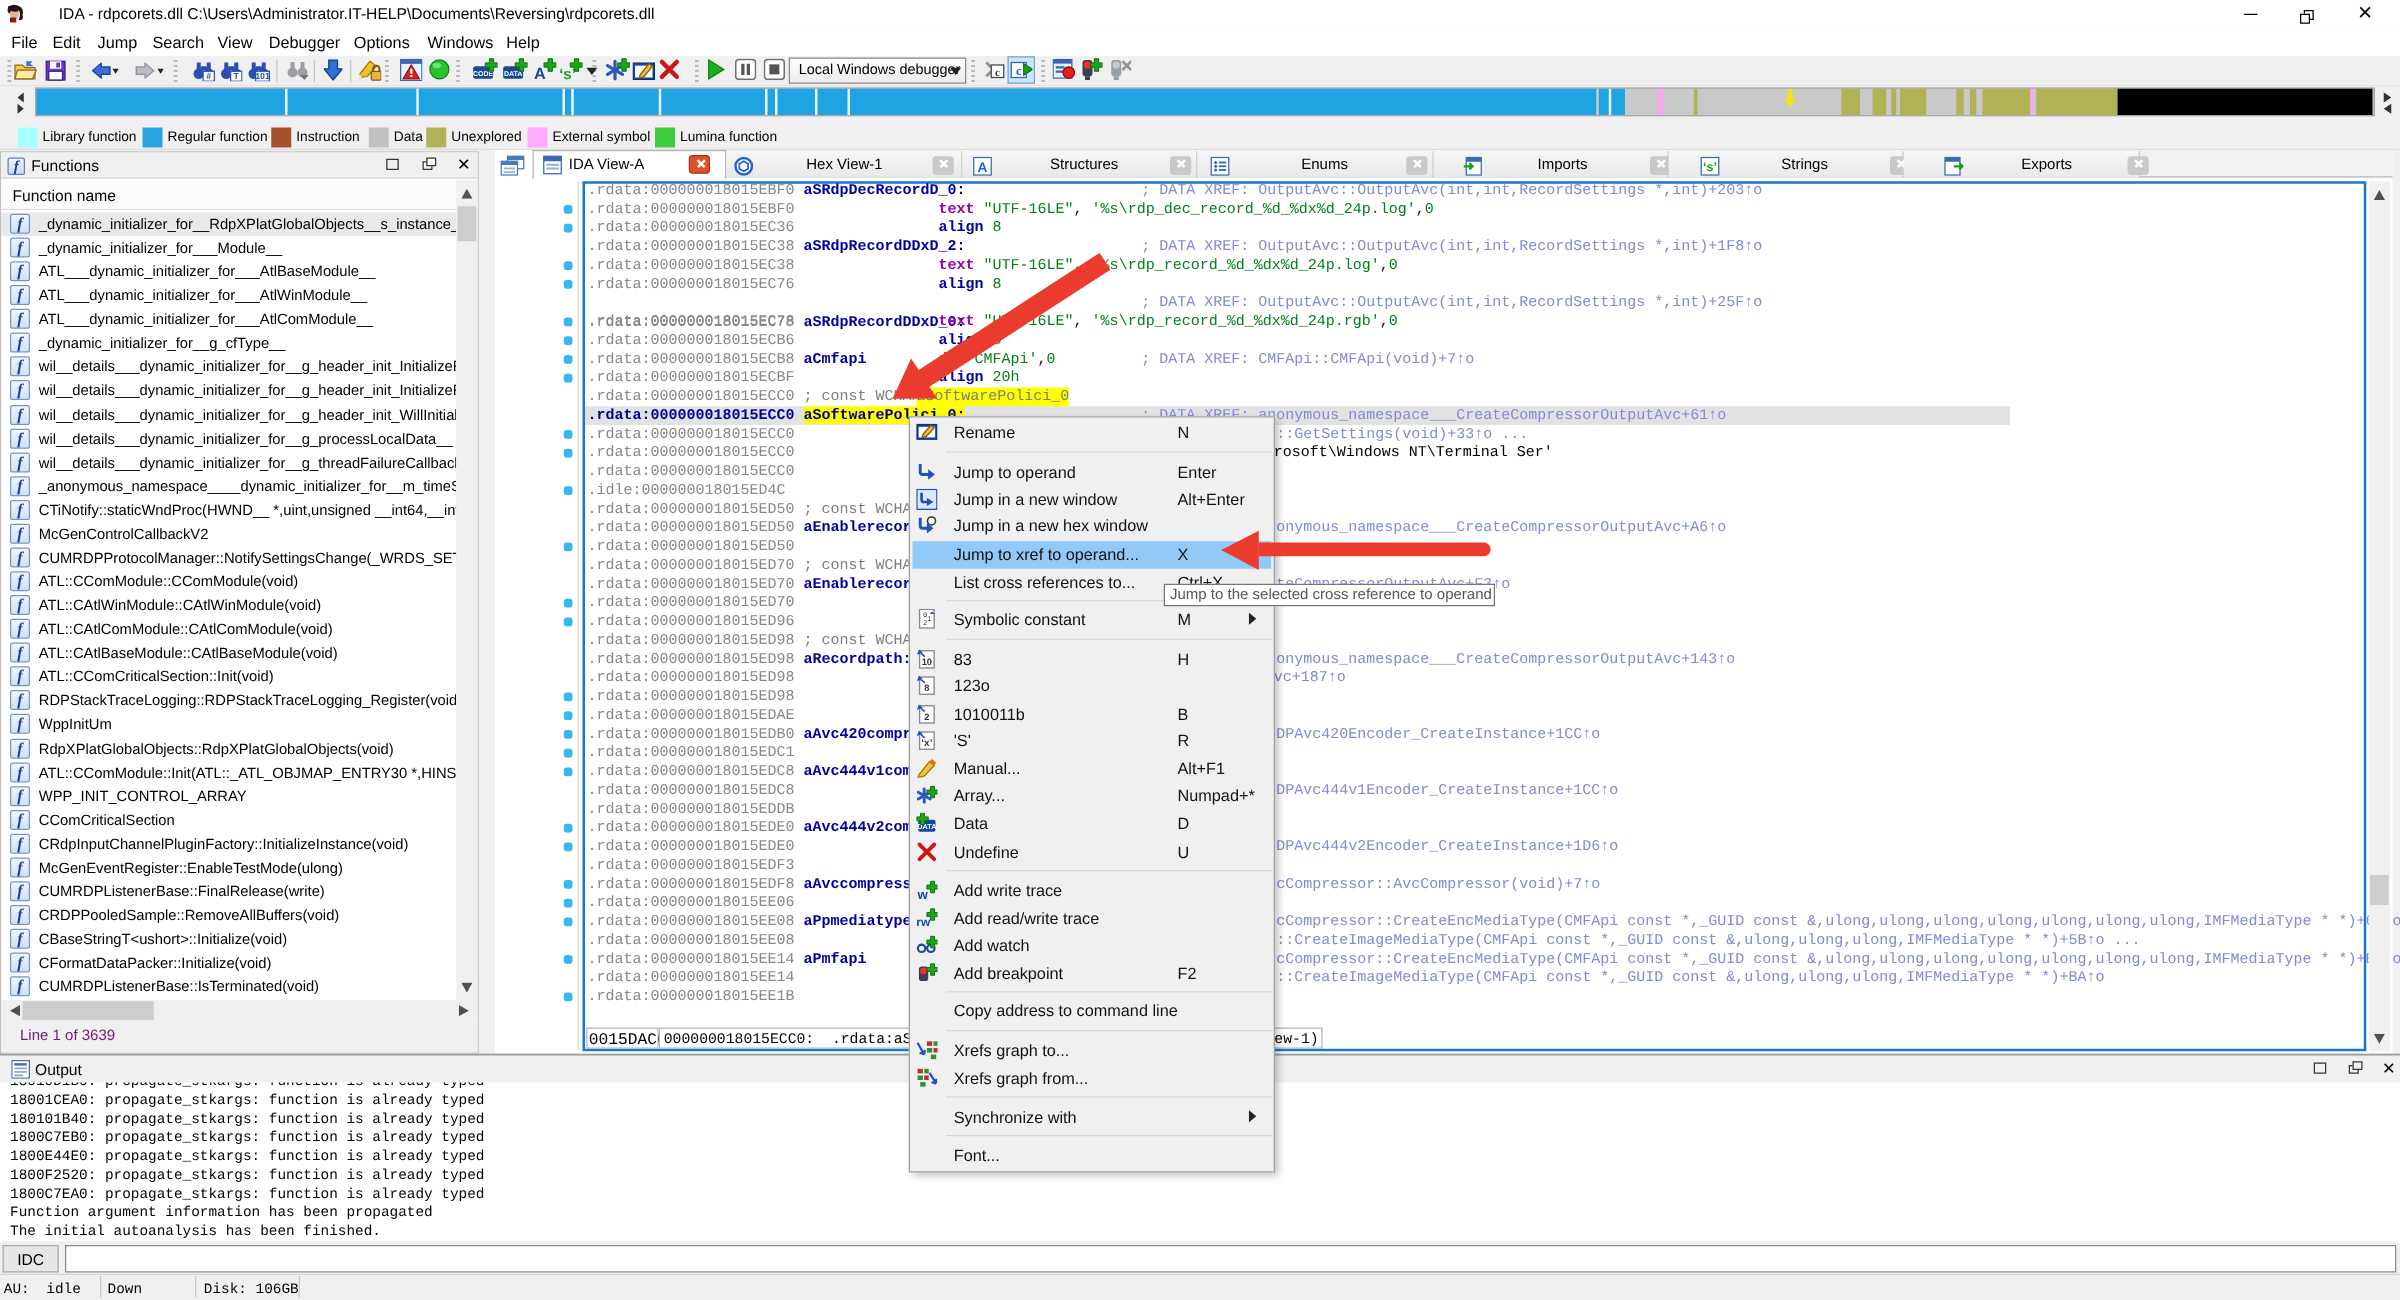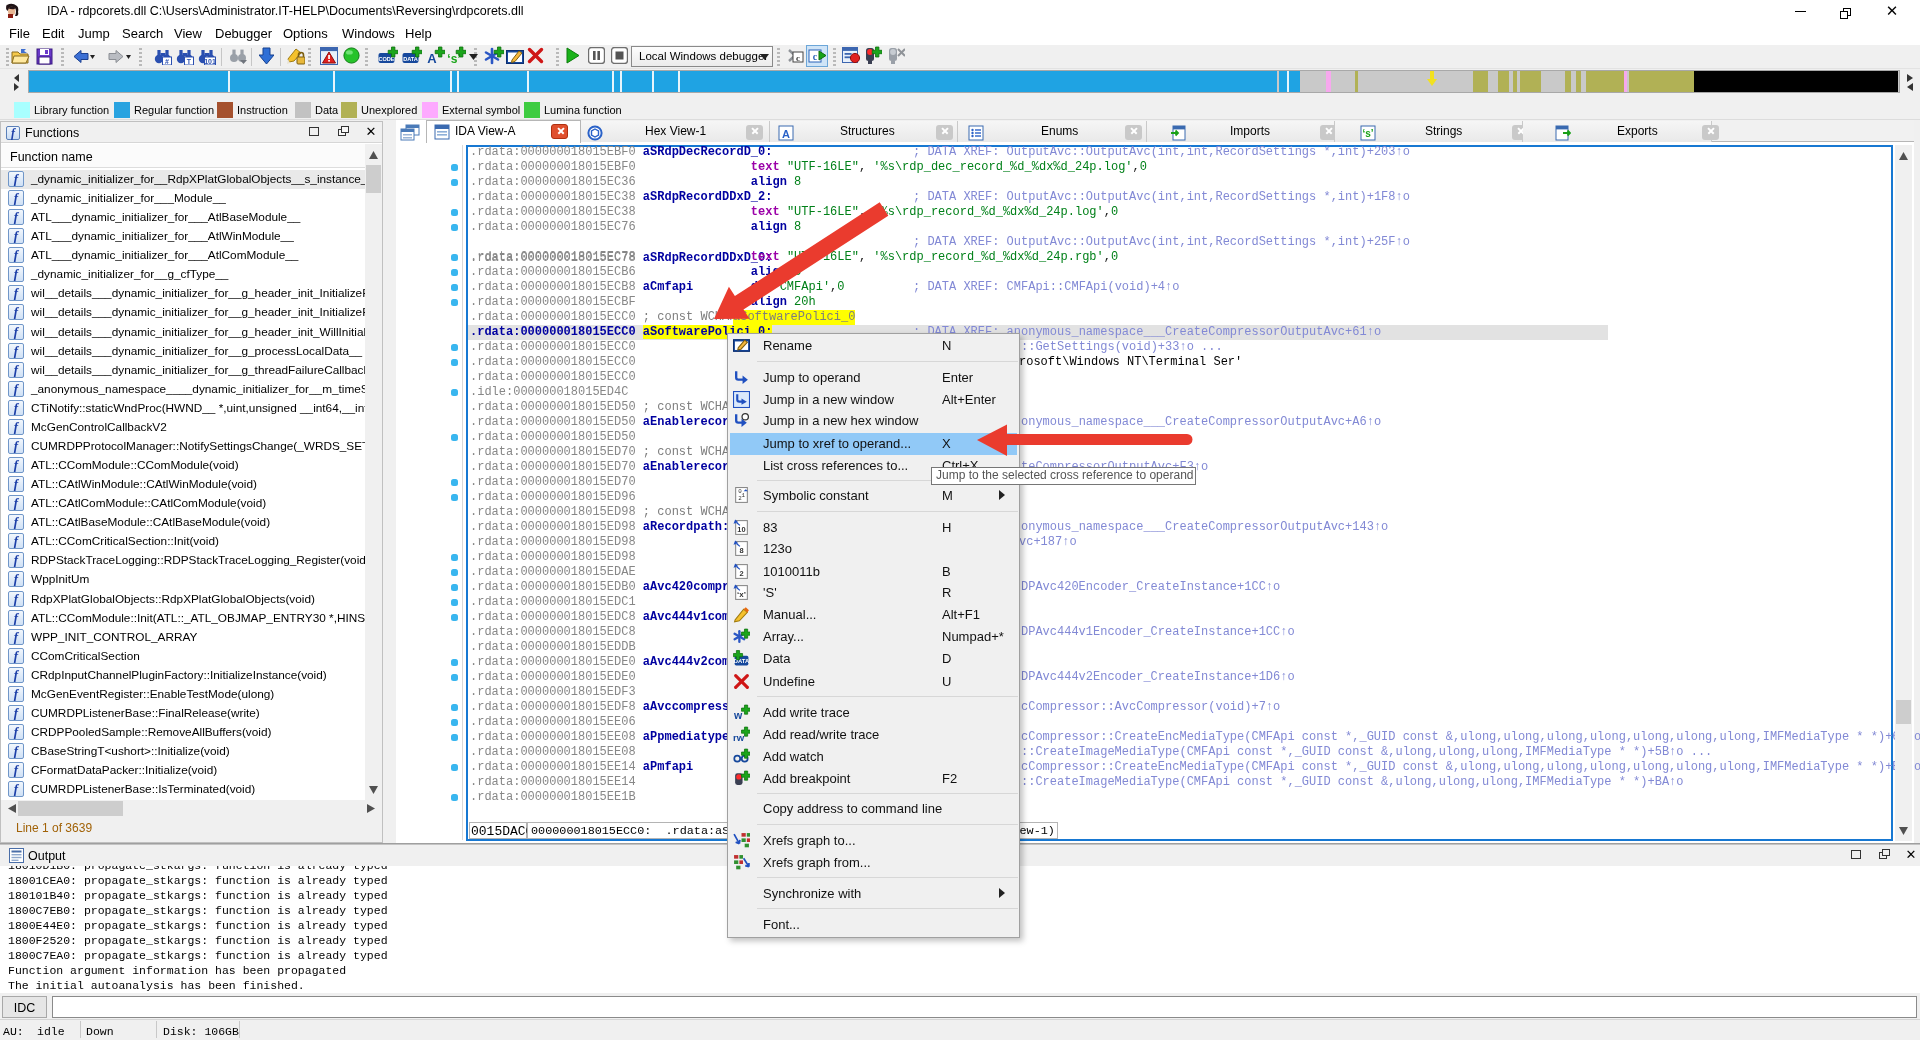--- a/index.html
+++ b/index.html
@@ -376,21 +376,21 @@
 <div class="abs" style="left:366px;top:165px;width:15px;height:28px;background:#cdcdcd"></div>
 <div class="abs" style="left:1px;top:800px;width:381px;height:17px;background:#f0f0f0"></div>
 <svg class="abs" style="left:8px;top:804px" width="8" height="9" viewBox="0 0 8 9">
     <path d="M0 4.5 L8 0 L8 9Z" fill="#505050"></path>
   </svg>
 <svg class="abs" style="left:367px;top:804px" width="8" height="9" viewBox="0 0 8 9">
     <path d="M8 4.5 L0 0 L0 9Z" fill="#505050"></path>
   </svg>
 <div class="abs" style="left:18px;top:801px;width:105px;height:15px;background:#cdcdcd"></div>
 <div class="abs" style="left:1px;top:817px;width:381px;height:25px;background:#f0f0f0"></div>
-<div class="abs" style="left:16px;top:820px;height:17px;line-height:17px;font-size:12px;color:#a16207">Line 1 of 3639</div>
+<div class="abs" style="left:16px;top:820px;height:17px;line-height:17px;font-size:12px;color:#701a75">Line 1 of 3639</div>
 <div class="abs" style="left:396px;top:120px;width:1518px;height:723px;background:#fff"></div>
 <div class="abs" style="left:426px;top:120px;width:1488px;height:22px;background:#f1f1f1;border-bottom:1px solid #b6b6b6"></div>
 <svg class="abs" style="left:400px;top:124px" width="20" height="17" viewBox="0 0 20 17">
     <rect x="6" y="1" width="13" height="10" fill="#fff" stroke="#4a7ab8"></rect>
     <rect x="6" y="1" width="13" height="3" fill="#4a7ab8"></rect>
     <rect x="1" y="5" width="13" height="11" fill="#fff" stroke="#4a7ab8"></rect>
     <rect x="1" y="5" width="13" height="3" fill="#4a7ab8"></rect>
     <rect x="3" y="10" width="9" height="1.5" fill="#9ab4d6"></rect>
     <rect x="3" y="13" width="9" height="1.5" fill="#9ab4d6"></rect>
   </svg>
@@ -462,21 +462,21 @@
 <div class="ln" style="left:2px;top:29px"><span class="ca">.rdata:000000018015EC36 </span>               <span class="cn">align </span><span class="cs">8</span></div>
 <div class="ln" style="left:2px;top:44px"><span class="ca">.rdata:000000018015EC38 </span><span class="cn">aSRdpRecordDDxD_2:</span></div>
 <div class="ln cx" style="left:445px;top:44px">; DATA XREF: OutputAvc::OutputAvc(int,int,RecordSettings *,int)+1F8↑o</div>
 <div class="ln" style="left:2px;top:59px"><span class="ca">.rdata:000000018015EC38 </span>               <span class="ck">text </span><span class="cs">"UTF-16LE"</span><span class="cb">, </span><span class="cs">'%s\rdp_record_%d_%dx%d_24p.log'</span><span class="cb">,</span><span class="cs">0</span></div>
 <div class="ln" style="left:2px;top:74px"><span class="ca">.rdata:000000018015EC76 </span>               <span class="cn">align </span><span class="cs">8</span></div>
 <div class="ln" style="left:2px;top:105px"><span class="ca">.rdata:000000018015EC78 </span><span class="cn">aSRdpRecordDDxD_0:</span></div>
 <div class="ln cx" style="left:445px;top:89px">; DATA XREF: OutputAvc::OutputAvc(int,int,RecordSettings *,int)+25F↑o</div>
 <div class="ln" style="left:2px;top:104px"><span class="ca">.rdata:000000018015EC78 </span>               <span class="ck">text </span><span class="cs">"UTF-16LE"</span><span class="cb">, </span><span class="cs">'%s\rdp_record_%d_%dx%d_24p.rgb'</span><span class="cb">,</span><span class="cs">0</span></div>
 <div class="ln" style="left:2px;top:119px"><span class="ca">.rdata:000000018015ECB6 </span>               <span class="cn">align </span><span class="cs">8</span></div>
 <div class="ln" style="left:2px;top:134px"><span class="ca">.rdata:000000018015ECB8 </span><span class="cn">aCmfapi</span><span class="cb">        </span><span class="cn">db </span><span class="cs">'CMFApi'</span><span class="cb">,</span><span class="cs">0</span></div>
-<div class="ln cx" style="left:445px;top:134px">; DATA XREF: CMFApi::CMFApi(void)+4↑o</div>
+<div class="ln cx" style="left:445px;top:134px">; DATA XREF: CMFApi::CMFApi(void)+7↑o</div>
 <div class="ln" style="left:2px;top:149px"><span class="ca">.rdata:000000018015ECBF </span>               <span class="cn">align </span><span class="cs">20h</span></div>
 <div class="ln" style="left:2px;top:164px"><span class="ca">.rdata:000000018015ECC0 </span><span class="cc">; const WCHAR </span><span class="cc hl" style="position:absolute;left:263px">aSoftwarePolici_0</span></div>
 <div class="ln" style="left:2px;top:179px"><span class="cn" style="font-weight:bold">.rdata:000000018015ECC0 </span><span class="cn hl" style="font-weight:bold">aSoftwarePolici_0:</span></div>
 <div class="ln cx" style="left:445px;top:179px">; DATA XREF: anonymous_namespace___CreateCompressorOutputAvc+61↑o</div>
 <div class="ln" style="left:2px;top:194px"><span class="ca">.rdata:000000018015ECC0 </span></div>
 <div class="ln cx" style="left:445px;top:194px">; AvcCompressor::GetSettings(void)+33↑o ...</div>
 <div class="ln" style="left:2px;top:209px"><span class="ca">.rdata:000000018015ECC0 </span></div>
 <div class="ln s" style="left:551px;top:209px">rosoft\Windows NT\Terminal Ser'</div>
 <div class="ln" style="left:2px;top:224px"><span class="ca">.rdata:000000018015ECC0 </span></div>
 <div class="ln" style="left:2px;top:239px"><span class="ca">.idle:000000018015ED4C </span></div>

